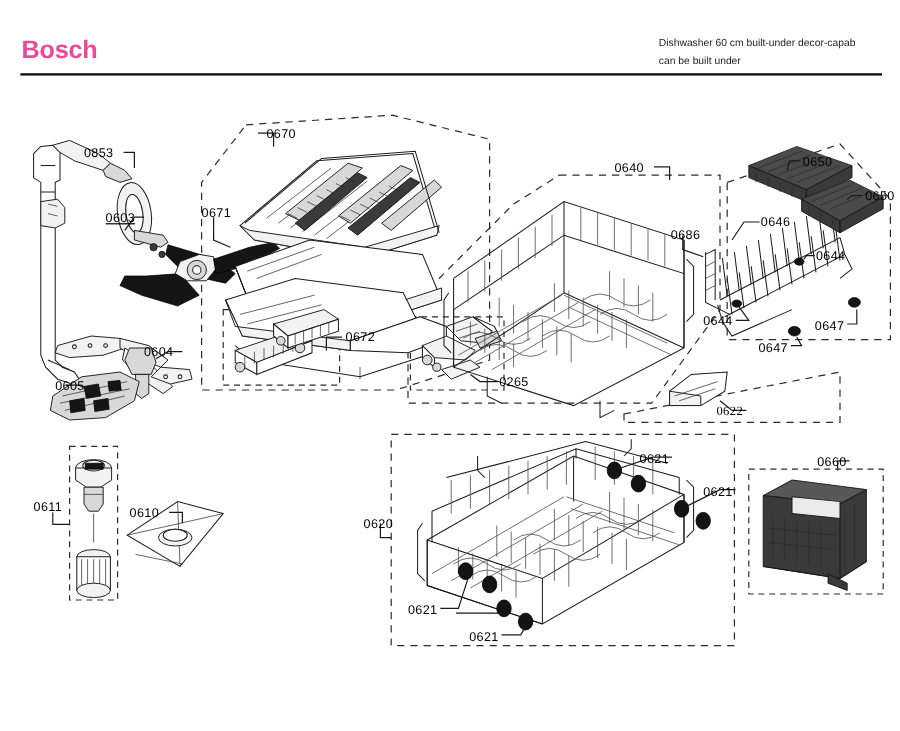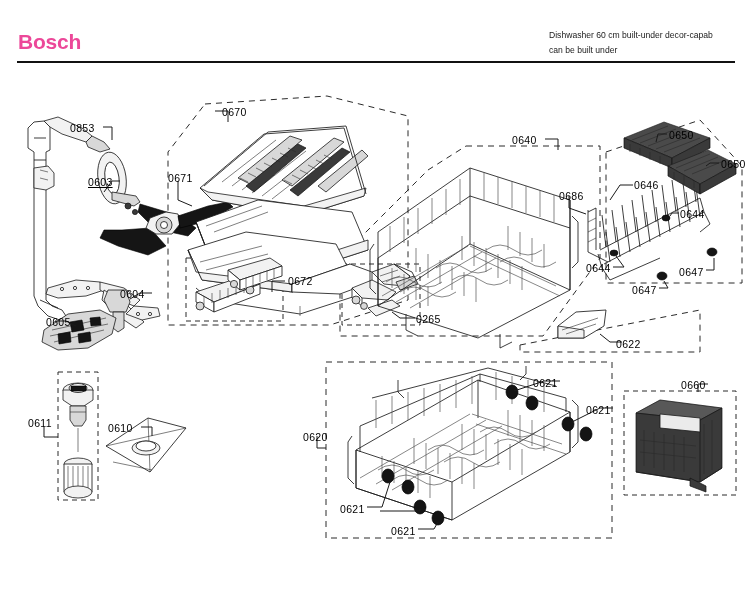--- a/index.html
+++ b/index.html
@@ -435,20 +435,20 @@
     <div class="label" style="left: 512px; top: 134px;">0640</div>
     <div class="label" style="left: 416px; top: 313px;">0265</div>
     <div class="label" style="left: 559px; top: 190px;">0686</div>
     <div class="label" style="left: 634px; top: 179px;">0646</div>
     <div class="label" style="left: 680px; top: 208px;">0644</div>
     <div class="label" style="left: 586px; top: 262px;">0644</div>
     <div class="label" style="left: 679px; top: 266px;">0647</div>
     <div class="label" style="left: 632px; top: 284px;">0647</div>
     <div class="label" style="left: 669px; top: 129px;">0650</div>
     <div class="label" style="left: 721px; top: 158px;">0650</div>
-    <div class="label" style="left: 616px; top: 338px;">0622</div>
+    <div class="label" style="left: 597px; top: 338px; font-family: Liberation Serif, serif;">0622</div>
     <div class="label" style="left: 303px; top: 431px;">0620</div>
     <div class="label" style="left: 533px; top: 377px;">0621</div>
     <div class="label" style="left: 586px; top: 404px;">0621</div>
     <div class="label" style="left: 340px; top: 503px;">0621</div>
     <div class="label" style="left: 391px; top: 525px;">0621</div>
     <div class="label" style="left: 681px; top: 379px;">0660</div>
   </div>
 
 </body></html>

